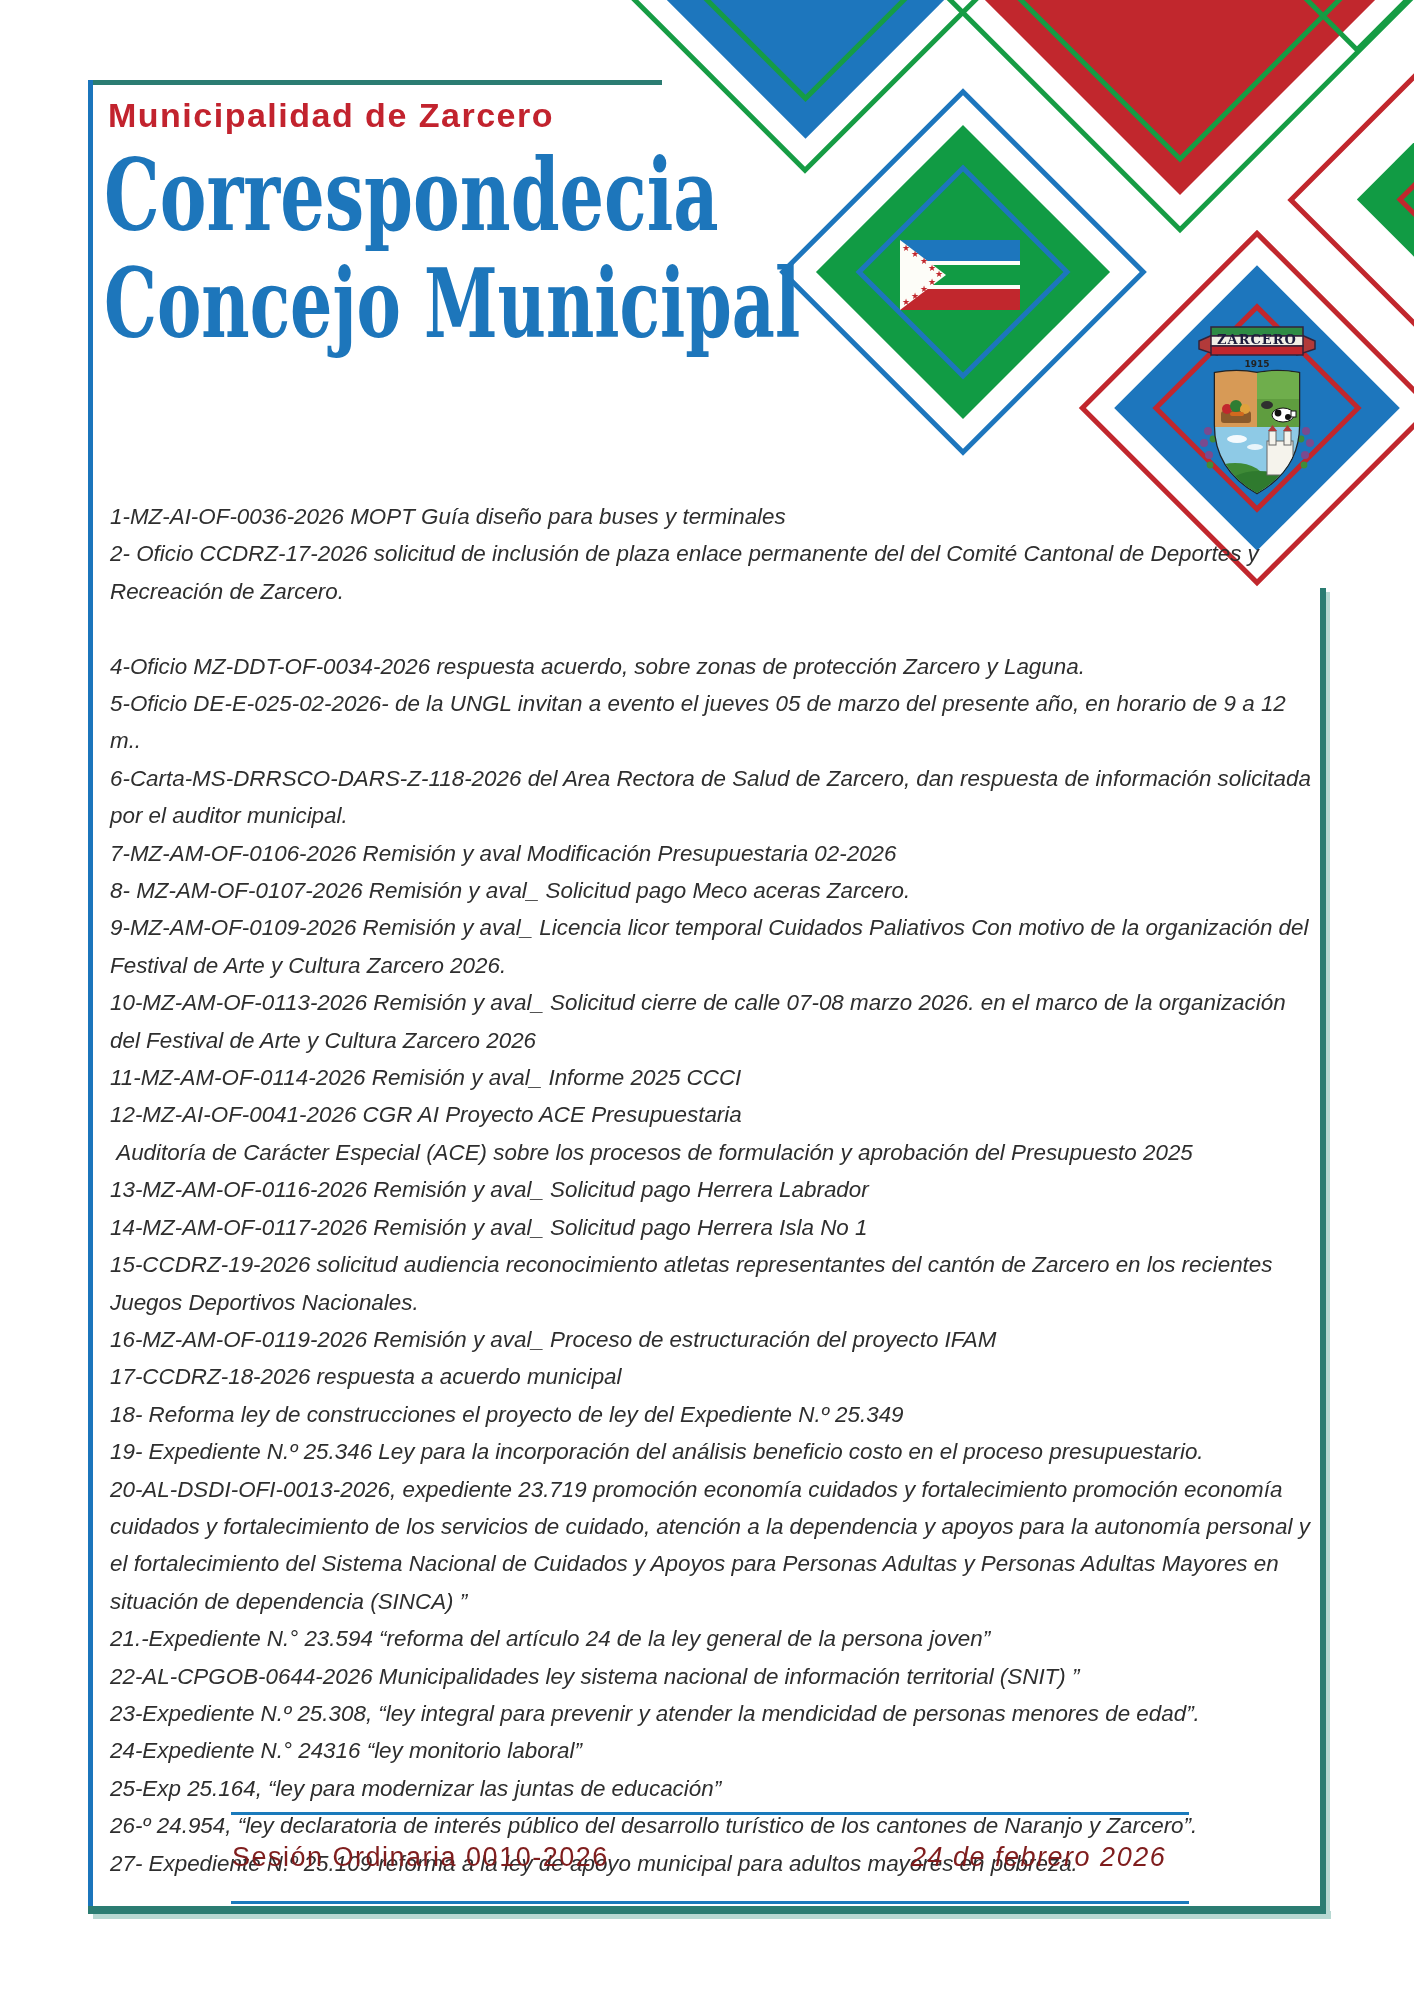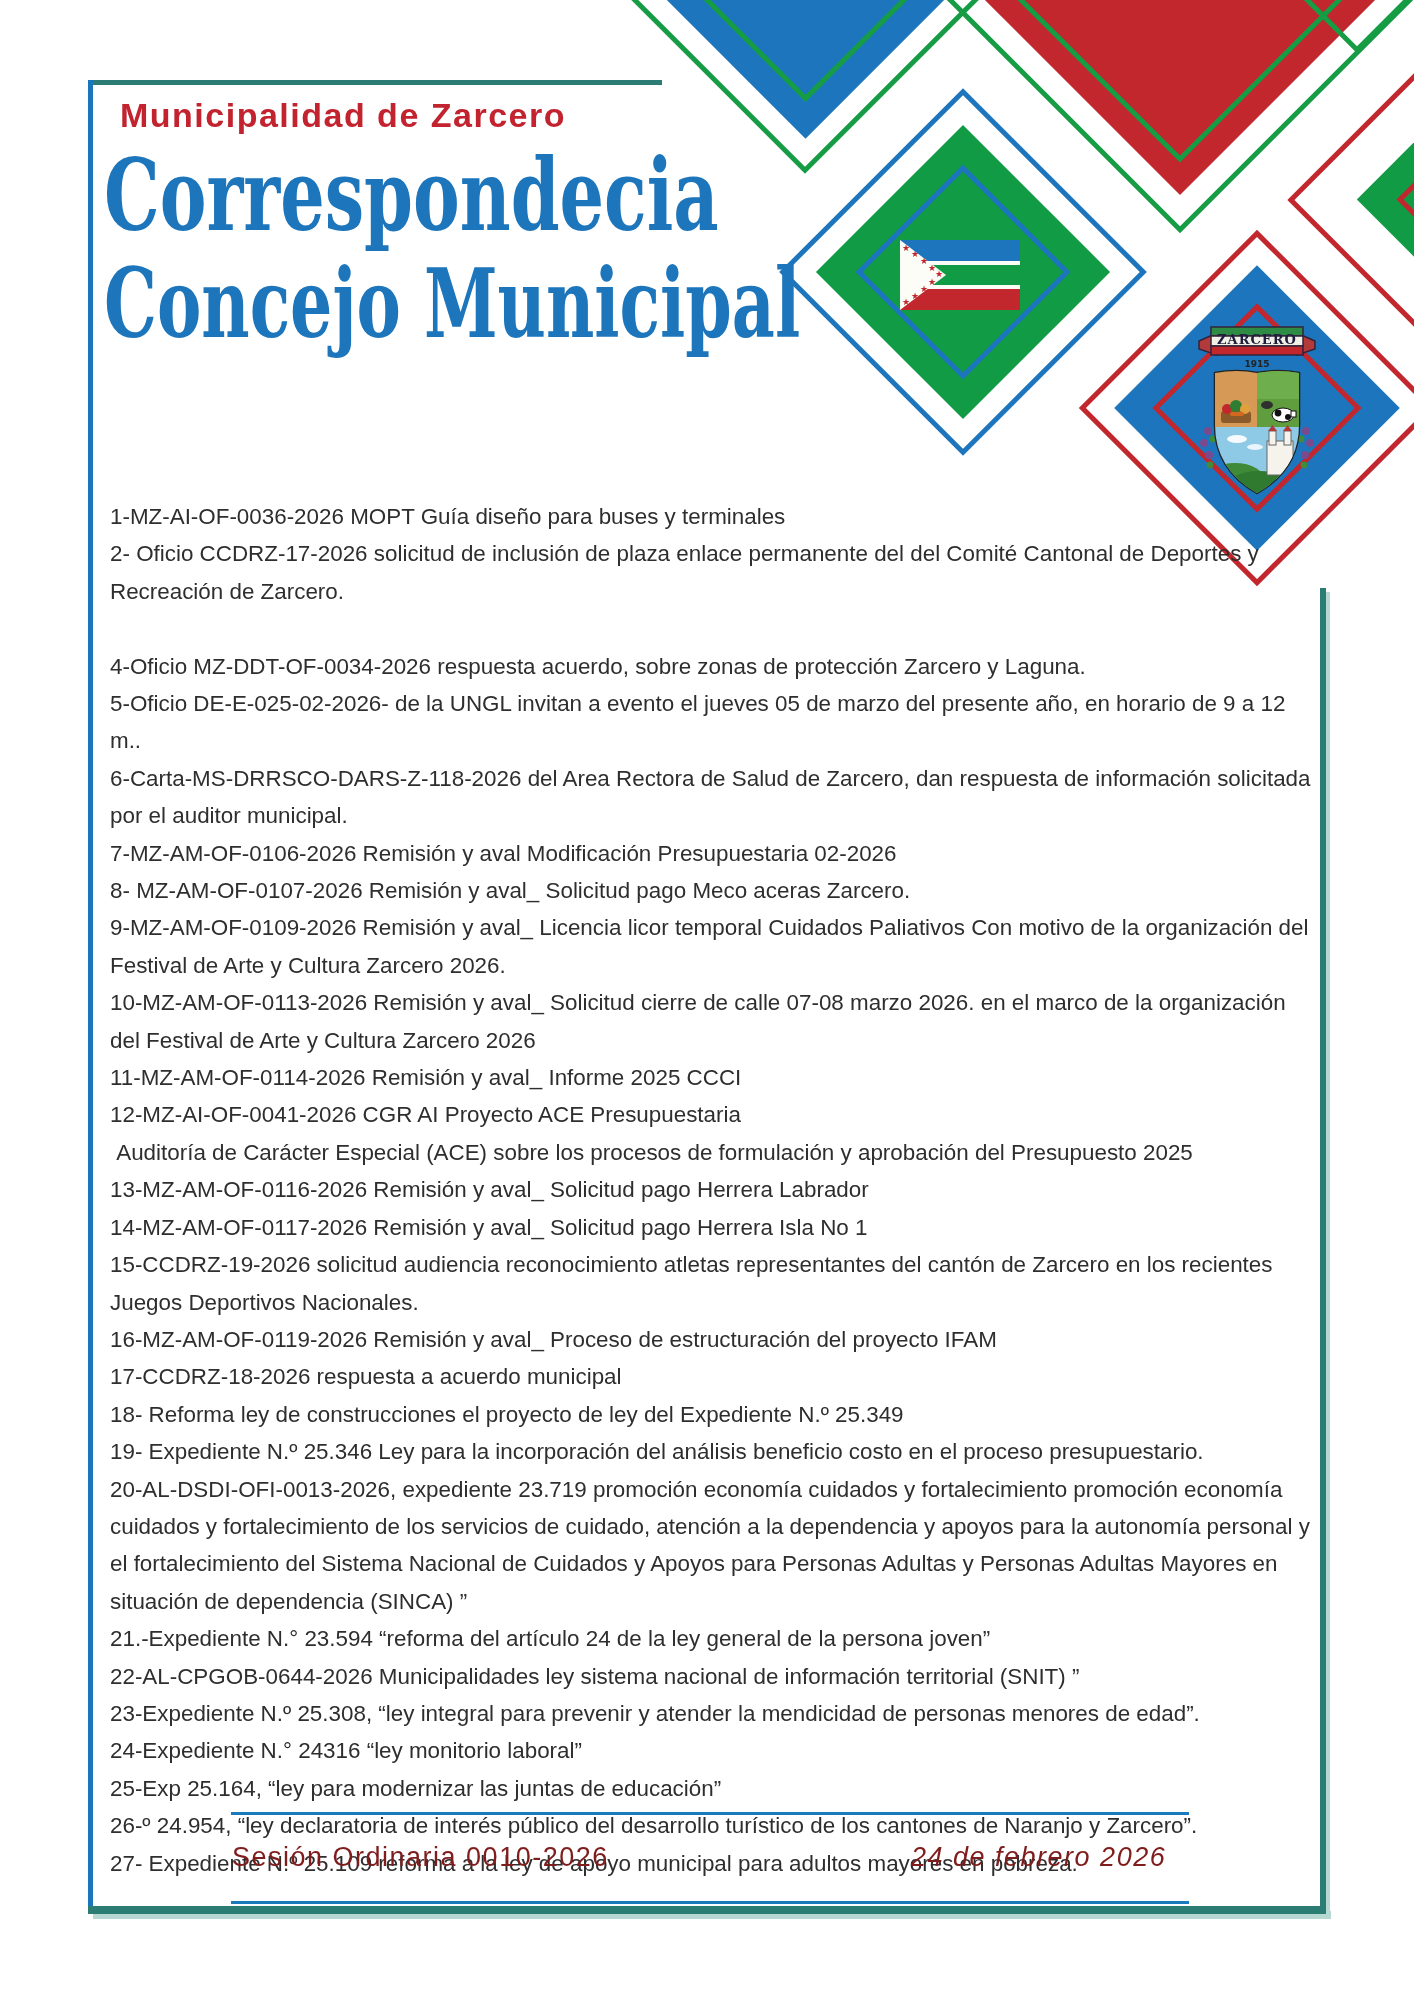--- a/index.html
+++ b/index.html
@@ -10,36 +10,36 @@
   .dm-line{background:transparent;}
   .dm-inset{position:absolute;box-sizing:border-box;background:transparent;}
   
   .frame-line{position:absolute;z-index:3;}
   .top-line{left:90px;top:80px;width:572px;height:5px;background:#2b7c72;}
   .left-line{left:88px;top:80px;width:5px;height:1834px;background:#1b75bc;}
   .right-line{left:1320px;top:588px;width:6px;height:1326px;background:#2b7c72;box-shadow:4px 4px 0 0 #b7d8d2;}
   .bottom-line{left:88px;top:1906px;width:1238px;height:8px;background:#2b7c72;box-shadow:5px 5px 0 0 #b7d8d2;}
   
   .hdr{position:absolute;z-index:4;white-space:nowrap;}
-  .org{left:108px;top:96px;font-size:34px;font-weight:bold;letter-spacing:1.5px;color:#c2232e;margin-left:12px;}
+  .org{left:108px;top:96px;font-size:34px;font-weight:bold;letter-spacing:1.5px;color:#c2232e;}
   .title{font-family:"DejaVu Serif",serif;font-weight:bold;color:#1d76bb;line-height:1;
          transform:scaleX(0.7);transform-origin:left top;}
   .t1{left:104px;top:145px;font-size:100px;}
   .t2{left:104px;top:256px;font-size:95px;}
   
   .flag{position:absolute;left:900px;top:240px;width:120px;height:70px;z-index:2;}
   .flag .stripe{position:absolute;left:0;width:120px;}
   .flag .tri{position:absolute;left:0;top:0;width:46px;height:70px;background:#fdfdf8;
              clip-path:polygon(0 0,100% 50%,0 100%);}
   .flag .star{position:absolute;font-size:9px;line-height:9px;color:#c1272d;}
   
   .coat{position:absolute;left:1197px;top:313px;z-index:2;}
   
   .list{position:absolute;left:110px;top:498px;width:1205px;z-index:4;}
-  .li{margin:0;font-size:22.4px;line-height:37.4px;color:#2e2e2e;white-space:pre-wrap;}
+  .li{margin:0;font-size:22.4px;line-height:37.4px;color:#2e2e2e;white-space:pre-wrap;font-style:italic;}
   .li.blank{height:37.4px;}
   
   .fline{position:absolute;left:231px;width:958px;height:3px;background:#1a7abc;z-index:4;}
   .fl1{top:1812px;} .fl2{top:1901px;}
   .ftxt{position:absolute;top:1842px;font-size:27px;letter-spacing:1.5px;color:#7f1d1d;z-index:4;white-space:nowrap;}
   .fsession{left:232px;} .fdate{left:911px;font-style:italic;}
 </style>
 </head>
 <body>
 

